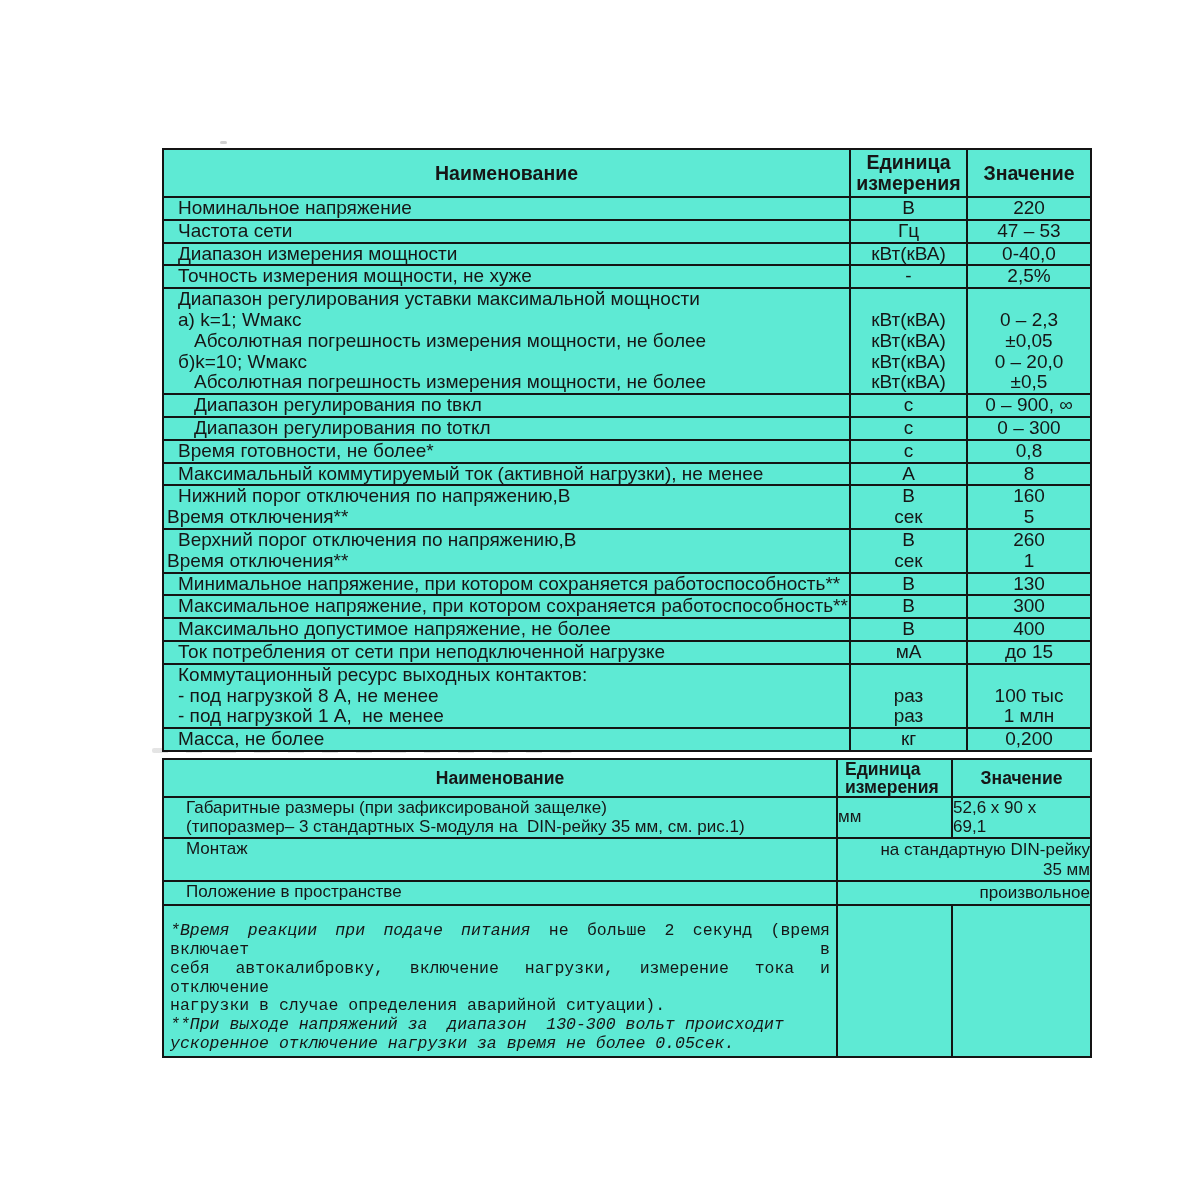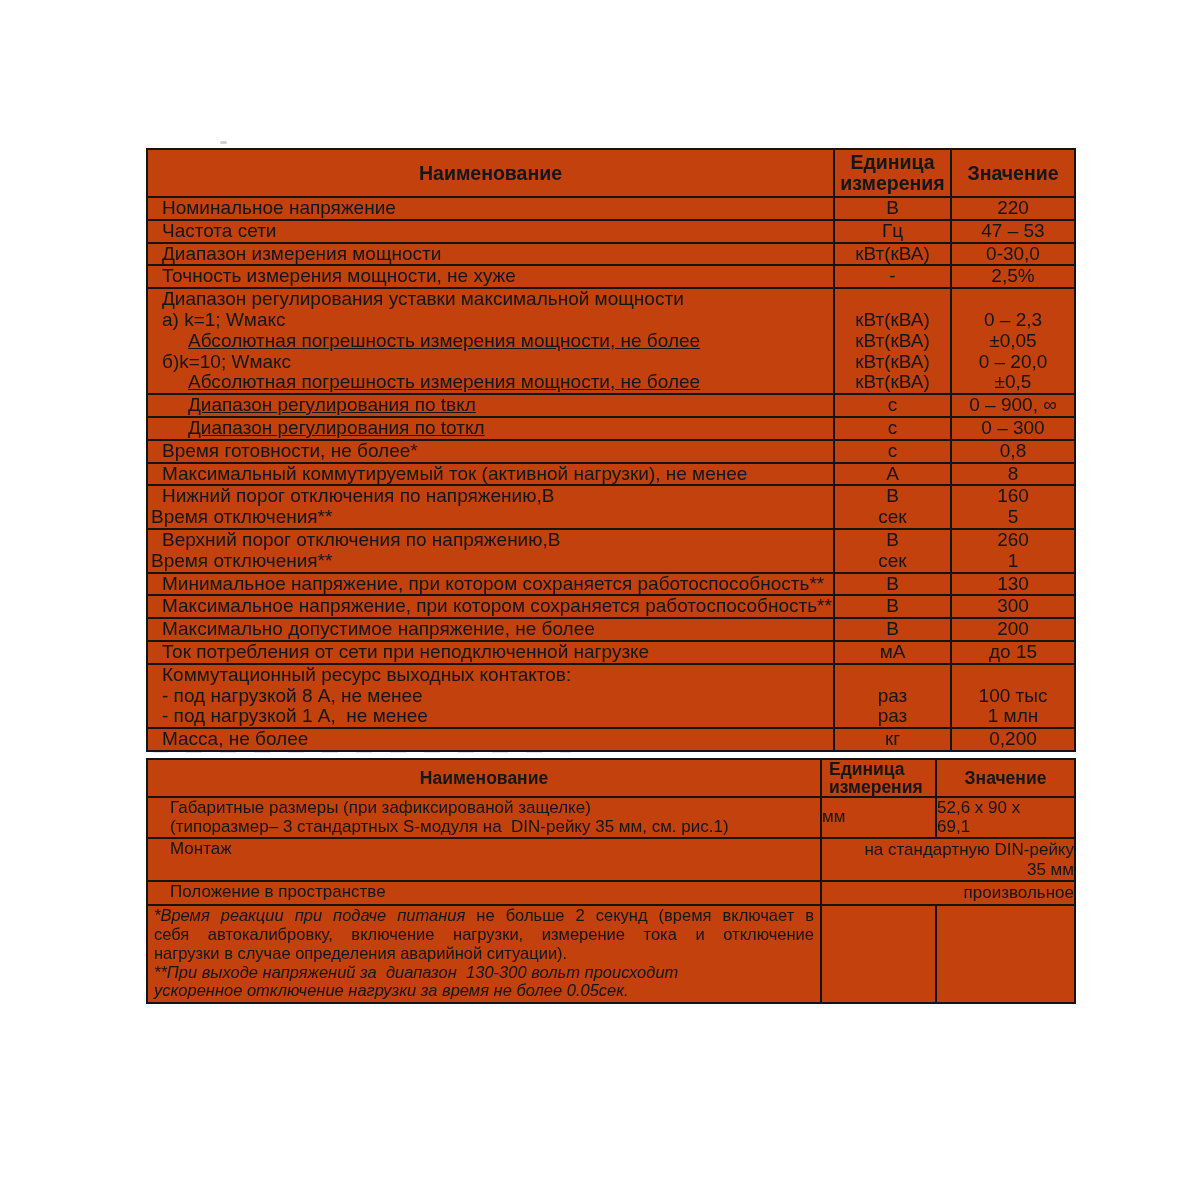--- a/index.html
+++ b/index.html
@@ -16,61 +16,61 @@
   .smudge-a { left: 220px; top: 141px; width: 7px; height: 3px; background: #9a9a9a; border-radius: 2px; }
   .smudge-b {
     left: 152px; top: 748px; width: 420px; height: 5px;
     background: repeating-linear-gradient(90deg, #c4c4c4 0 16px, transparent 16px 34px);
     border-radius: 2px;
   }
   .smudge-c { left: 560px; top: 745px; width: 10px; height: 3px; background: #b5b5b5; border-radius: 2px; }
 
   table.spec {
     position: absolute;
-    left: 146px;
+    left: 162px;
     width: 928px;
     border-collapse: collapse;
     table-layout: fixed;
-    background: #c2410c;
+    background: #5eead4;
   }
   .spec th, .spec td { border: 2px solid #141414; vertical-align: top; }
 
   
   .t1 { top: 148px; font-size: 19px; }
   .t1 col.c1 { width: 687px; }
   .t1 col.c2 { width: 117px; }
   .t1 col.c3 { width: 124px; }
   .t1 th {
     height: 48px; vertical-align: middle; text-align: center;
     font-weight: bold; font-size: 19.5px; line-height: 21px; white-space: pre-line;
   }
   .t1 td { padding: 0; }
   .t1 .line { height: 20.8px; line-height: 20.8px; white-space: pre; overflow: visible; }
   .t1 .name-cell .line { padding-left: 14px; text-align: left; }
   .t1 .unit-cell .line, .t1 .value-cell .line { text-align: center; }
   .t1 .line.ind-s { padding-left: 3px; }
-  .t1 .line.ind-m { padding-left: 40px; text-decoration: underline; }
+  .t1 .line.ind-m { padding-left: 30px; }
   .t1 .line.ind-b { }
 
   
   .t2 { top: 758px; font-size: 17px; }
   .t2 col.c1 { width: 674px; }
   .t2 col.c2 { width: 115px; }
   .t2 col.c3 { width: 139px; }
   .t2 th {
     height: 38px; font-weight: bold; font-size: 17.5px; line-height: 18px;
     vertical-align: middle; text-align: center; white-space: pre-line;
   }
   .t2 th.left { text-align: left; padding-left: 7px; }
   .t2 td { padding: 1px 0; }
   .t2 .nline { line-height: 18.6px; padding-left: 22px; white-space: pre; }
   .t2 .mid { vertical-align: middle; white-space: pre-line; line-height: 18.6px; }
   .t2 .merge { vertical-align: middle; text-align: right; white-space: pre-line; line-height: 19.5px; }
   .t2 .row-plain td { height: 24px; }
-  .t2 .fn-cell { padding: 0 0 2px 0; }
+  .t2 .fn-cell { padding: 16px 0 2px 0; font-family: Liberation Mono, monospace; }
   .fn-line {
     line-height: 18.8px; font-size: 16.5px;
     padding: 0 6px 0 6px; white-space: pre-wrap; overflow: visible;
   }
   .fn-line.just { text-align: justify; text-align-last: justify; }
   .it { font-style: italic; }
 </style>
 </head>
 <body>
 
@@ -118,21 +118,21 @@
           </td>
         </tr>
         <tr>
           <td class="name-cell">
             <div class="line">Диапазон измерения мощности</div>
           </td>
           <td class="unit-cell">
             <div class="line">кВт(кВА)</div>
           </td>
           <td class="value-cell">
-            <div class="line">0-30,0</div>
+            <div class="line">0-40,0</div>
           </td>
         </tr>
         <tr>
           <td class="name-cell">
             <div class="line">Точность измерения мощности, не хуже</div>
           </td>
           <td class="unit-cell">
             <div class="line">-</div>
           </td>
           <td class="value-cell">
@@ -257,21 +257,21 @@
           </td>
         </tr>
         <tr>
           <td class="name-cell">
             <div class="line">Максимально допустимое напряжение, не более</div>
           </td>
           <td class="unit-cell">
             <div class="line">В</div>
           </td>
           <td class="value-cell">
-            <div class="line">200</div>
+            <div class="line">400</div>
           </td>
         </tr>
         <tr>
           <td class="name-cell">
             <div class="line">Ток потребления от сети при неподключенной нагрузке</div>
           </td>
           <td class="unit-cell">
             <div class="line">мА</div>
           </td>
           <td class="value-cell">

